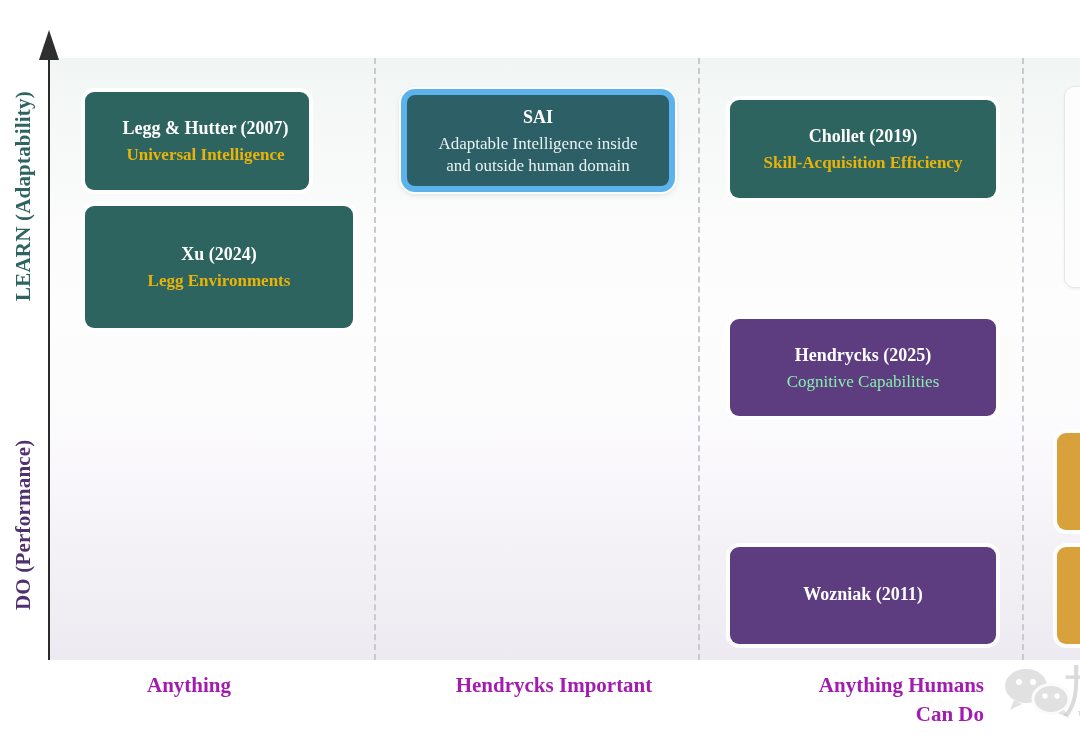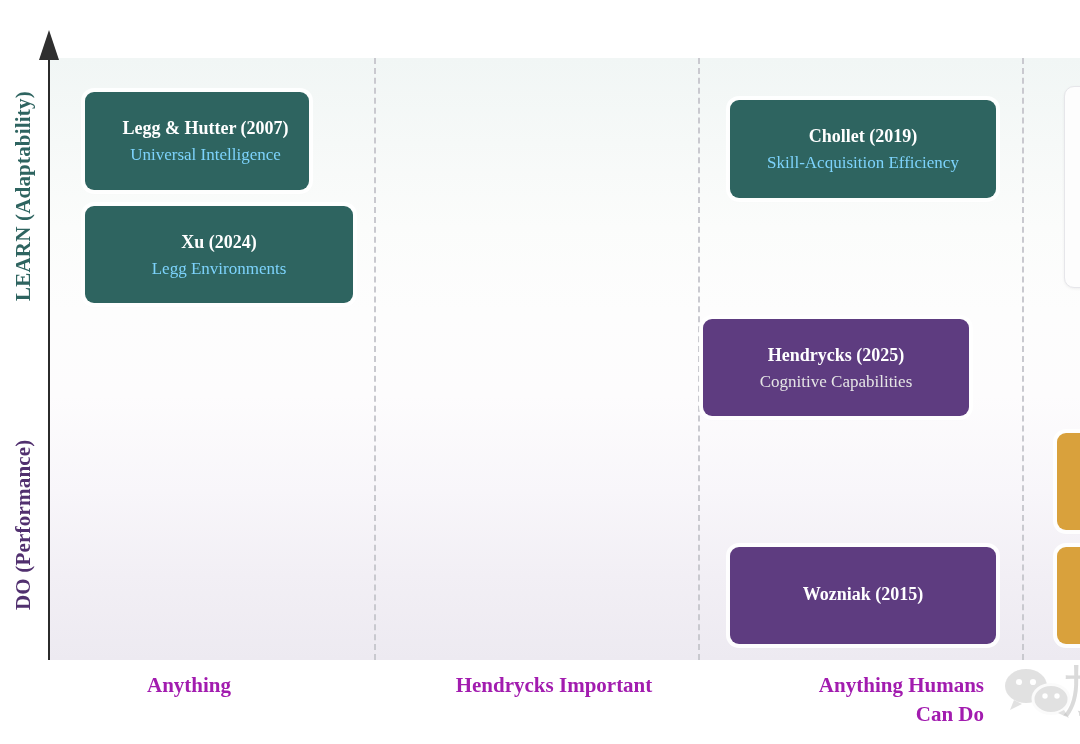--- a/index.html
+++ b/index.html
@@ -125,26 +125,26 @@
     margin-bottom: 4px;
   }
   .node .node-sub {
     font-size: 17px;
     line-height: 22px;
   }
 
   .node.teal {
     background: #2e6460;
   }
-  .node.teal .node-sub { color: #7dd3fc; }
+  .node.teal .node-sub { color: #eab308; font-weight: bold; }
 
   .node.purple {
     background: #5e3c80;
   }
-  .node.purple .node-sub { color: #e5e5e5; }
+  .node.purple .node-sub { color: #86efac; }
 
   .node.orange {
     background: #d9a13c;
   }
 
   .node.highlight {
     background: #2d5f66;
     border: 6px solid #5cb3ec;
     border-radius: 14px;
     box-shadow: 0 0 0 2px rgba(255,255,255,0.9), 0 2px 6px rgba(0,0,0,0.15);
@@ -203,39 +203,44 @@
   <div id="y-title-learn" class="y-title">LEARN (Adaptability)</div>
   <div id="y-title-do" class="y-title">DO (Performance)</div>
 
   <div id="edge-card"></div>
 
   <div class="node teal" style="left:85px; top:92px; width:224px; height:98px;padding-left:29px;">
     <div class="node-title">Legg &amp; Hutter (2007)</div>
     <div class="node-sub">Universal Intelligence</div>
   </div>
 
-  <div class="node teal" style="left:85px; top:206px; width:268px; height:97px;">
+  <div class="node teal" style="left:85px; top:206px; width:268px; height:122px;">
     <div class="node-title">Xu (2024)</div>
     <div class="node-sub">Legg Environments</div>
   </div>
 
+  <div class="node highlight" style="left:401px; top:89px; width:274px; height:103px;">
+    <div class="node-title">SAI</div>
+    <div class="node-sub">Adaptable Intelligence inside</div>
+    <div class="node-sub">and outside human domain</div>
+  </div>
 
   <div class="node teal" style="left:730px; top:100px; width:266px; height:98px;">
     <div class="node-title">Chollet (2019)</div>
     <div class="node-sub">Skill-Acquisition Efficiency</div>
   </div>
 
-  <div class="node purple" style="left:703px; top:319px; width:266px; height:97px;">
+  <div class="node purple" style="left:730px; top:319px; width:266px; height:97px;">
     <div class="node-title">Hendrycks (2025)</div>
     <div class="node-sub">Cognitive Capabilities</div>
   </div>
 
 
   <div class="node purple" style="left:730px; top:547px; width:266px; height:97px;">
-    <div class="node-title">Wozniak (2015)</div>
+    <div class="node-title">Wozniak (2011)</div>
   </div>
 
   <div class="node orange" style="left:1057px; top:433px; width:120px; height:97px;"></div>
   <div class="node orange" style="left:1057px; top:547px; width:120px; height:97px;"></div>
 
   <div class="x-tick" style="left:68px; width:242px;">Anything</div>
   <div class="x-tick" style="left:420px; width:268px;">Hendrycks Important</div>
   <div class="x-tick" style="left:742px; width:242px;text-align:right;">
     <span>Anything Humans</span><br>
     <span>Can Do</span>

